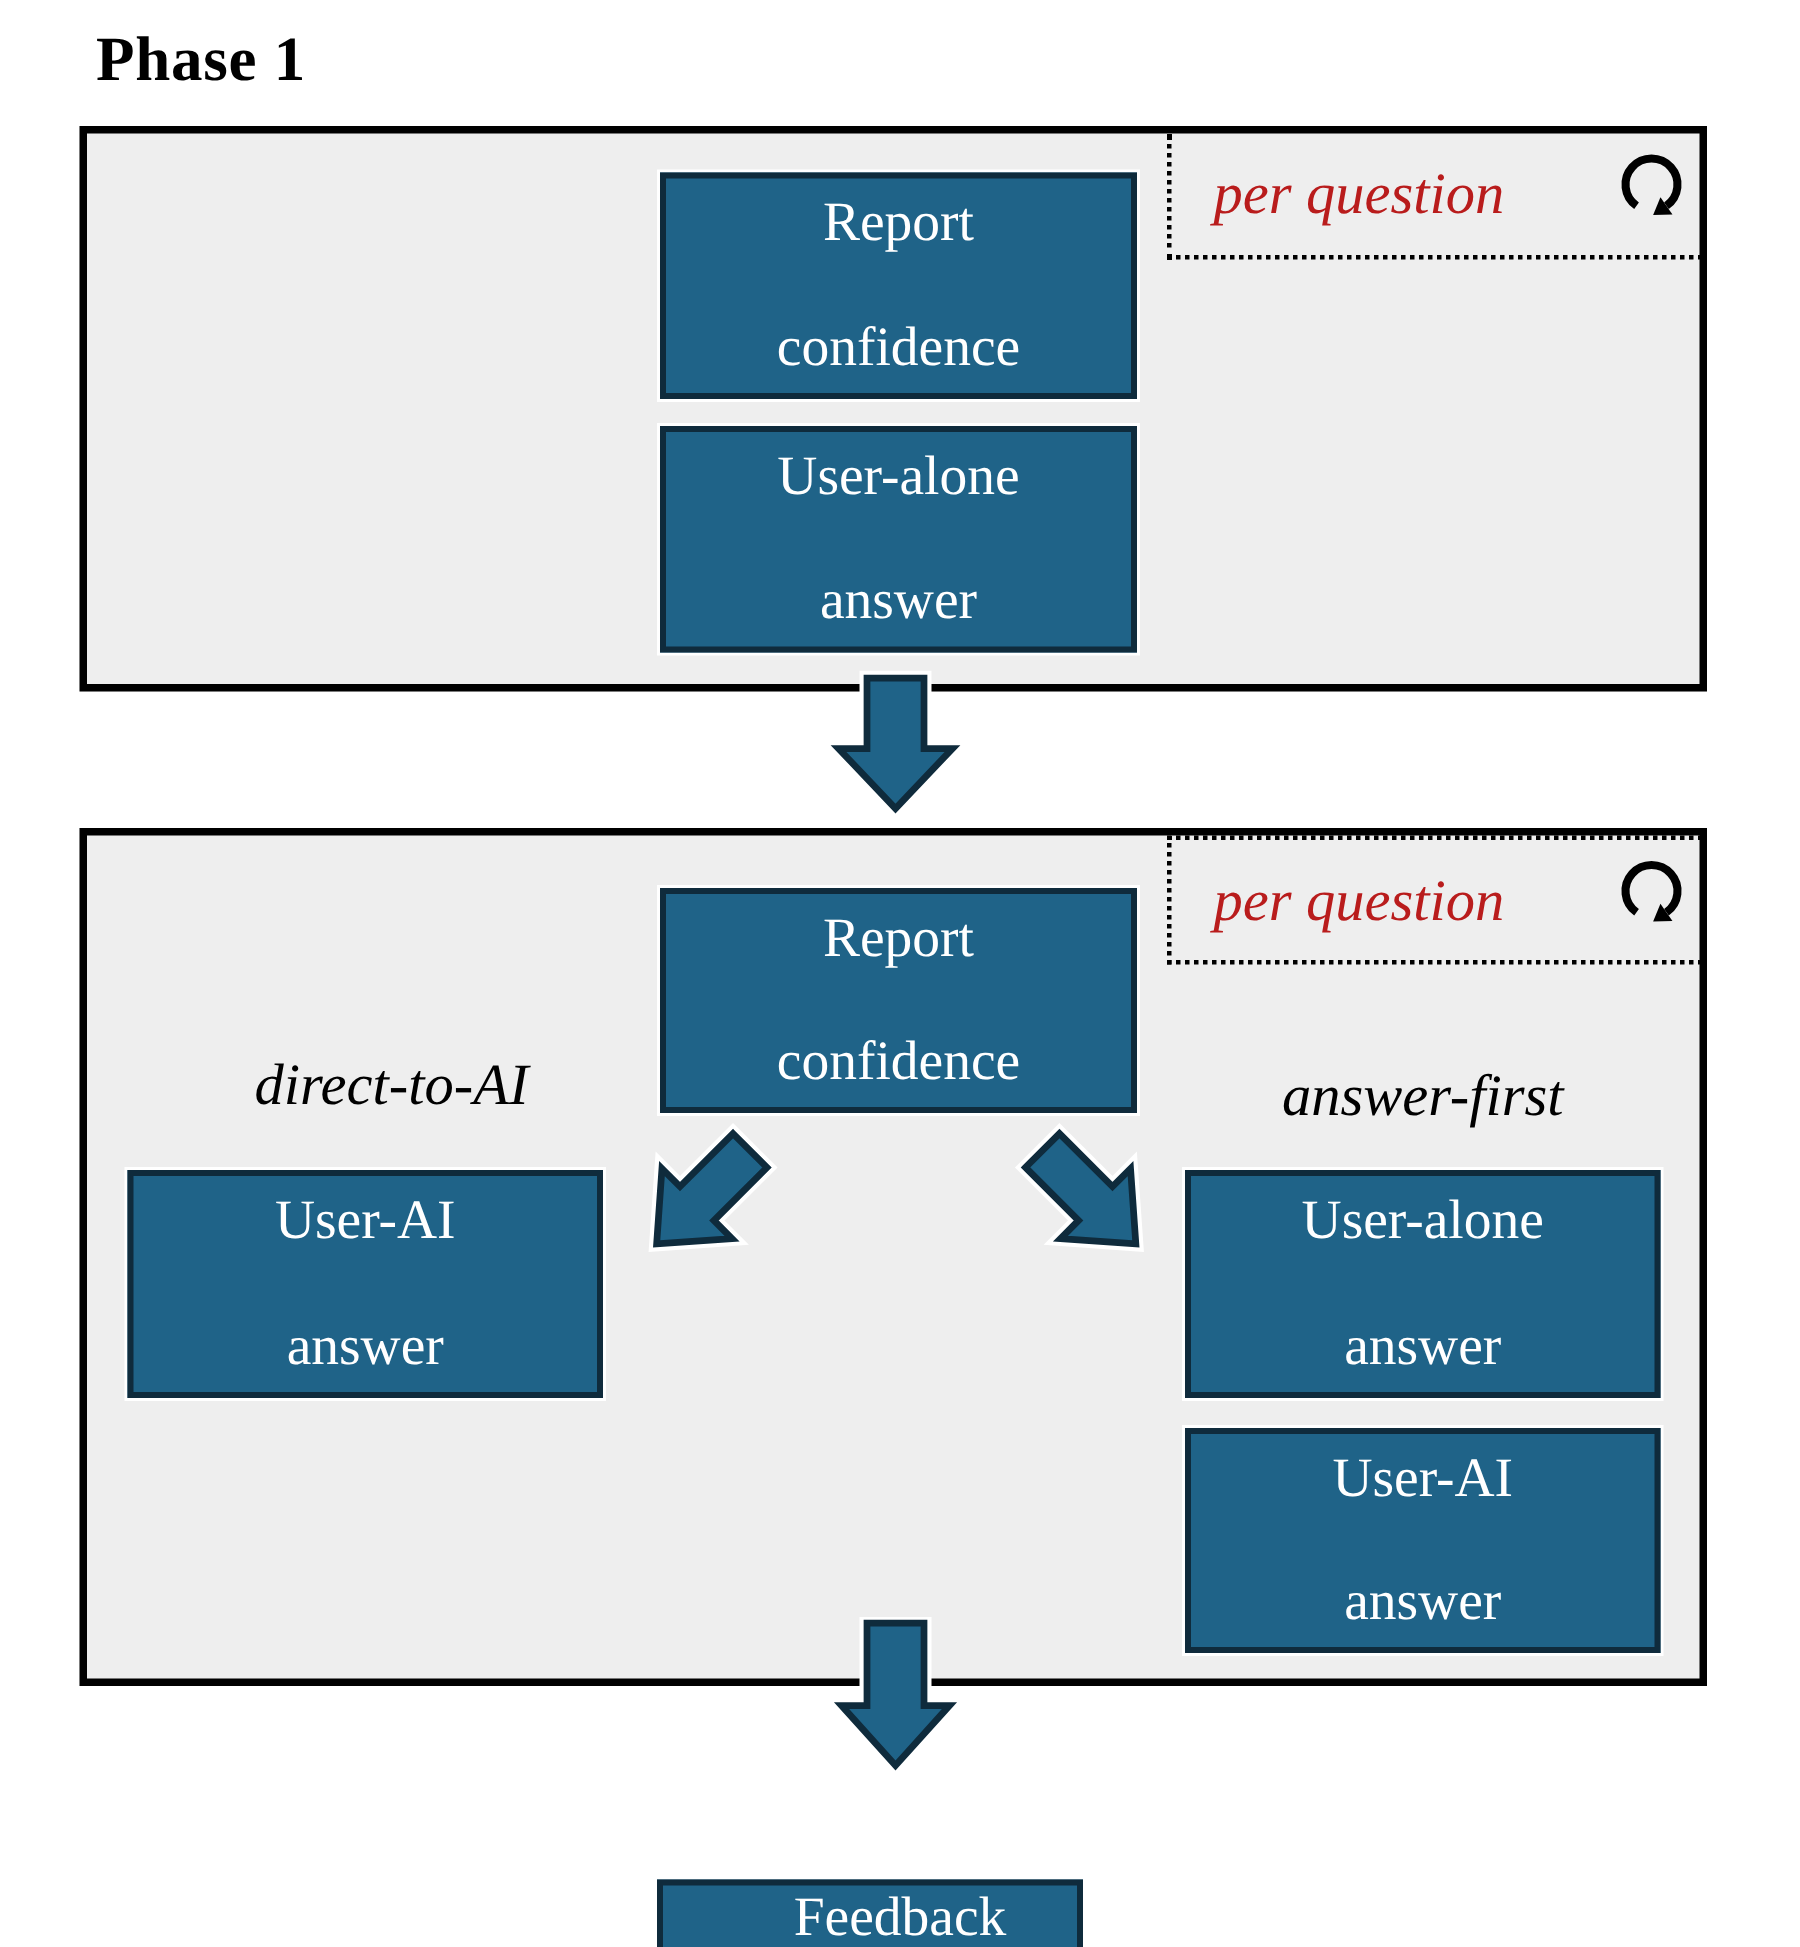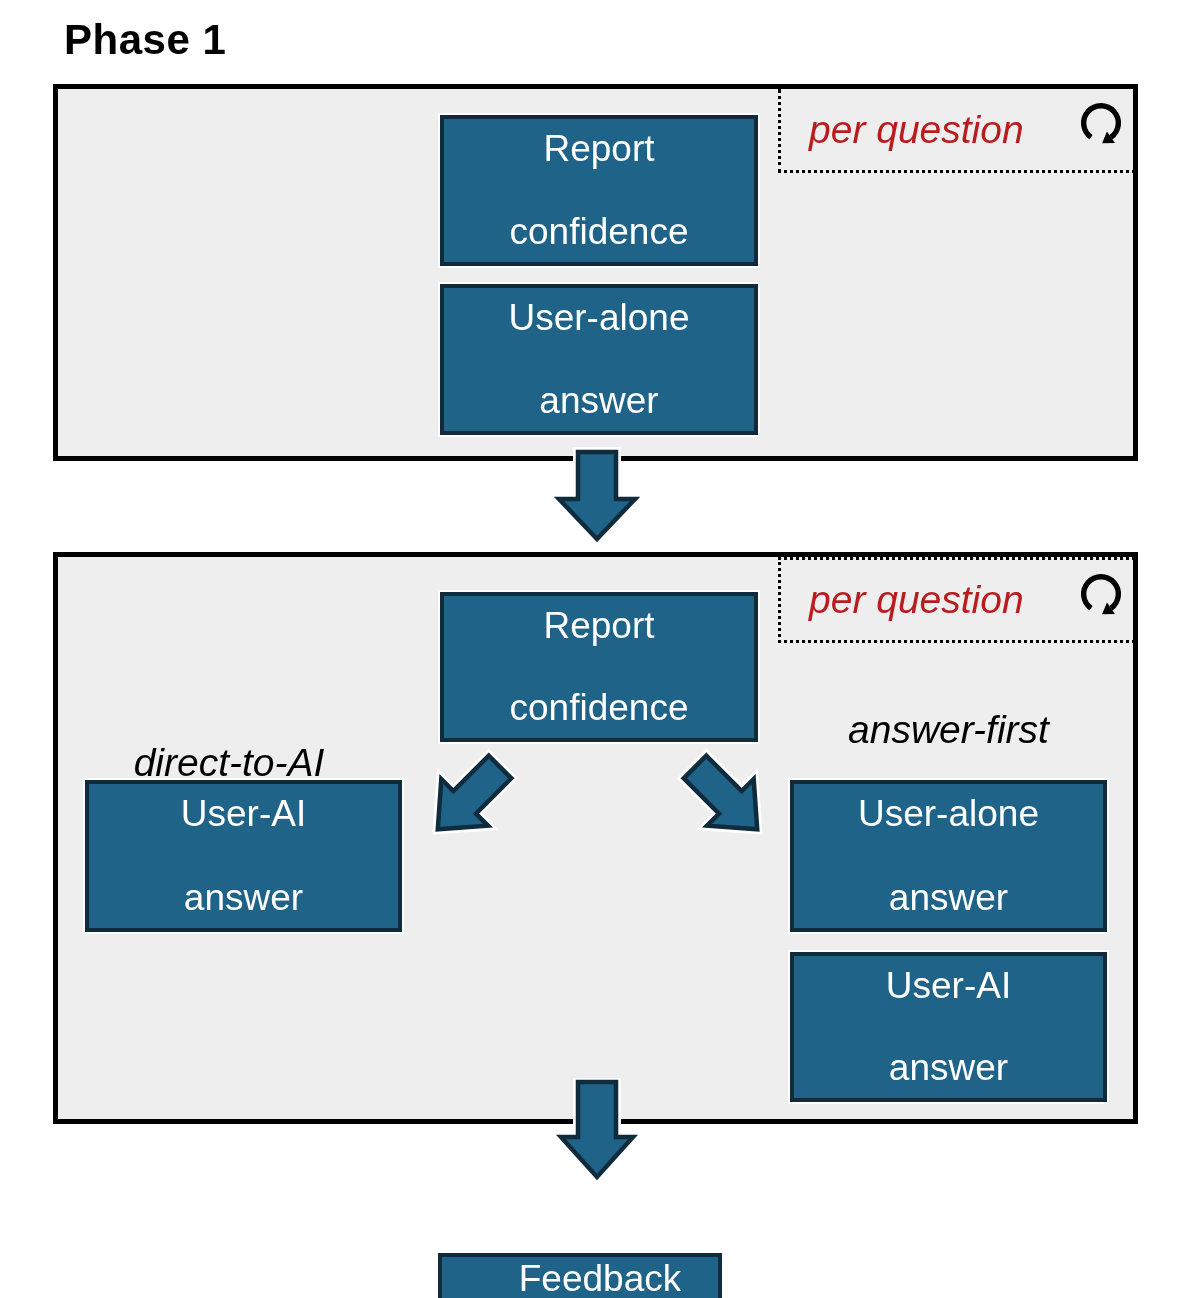--- a/index.html
+++ b/index.html
@@ -1,18 +1,18 @@
 <!DOCTYPE html>
 <html><head>
 <meta charset="utf-8">
 <style>
   html,body{margin:0;padding:0;background:#ffffff;}
   #page{
     position:relative;width:1200px;height:1298px;background:#ffffff;
-    font-family:Liberation Sans, sans-serif;overflow:hidden;
+    font-family:Liberation Serif, serif;overflow:hidden;
   }
   .phase-title{
     position:absolute;font-weight:700;font-size:42px;color:#000;letter-spacing:0.5px;
   }
   .panel{
     position:absolute;background:#eeeeee;border:5px solid #000;box-sizing:border-box;
   }
   .loopbox{
     position:absolute;box-sizing:border-box;display:flex;align-items:center;
     border-left:3px dotted #000;border-bottom:3px dotted #000;
@@ -78,21 +78,21 @@
       <path d="M 14.8 37.1 A 16 16 0 1 1 33.2 37.1" fill="none" stroke="#000" stroke-width="5"></path>
       <polygon points="25.0,42.8 36.9,42.4 29.5,31.8" fill="#000"></polygon>
     </svg>
   </div>
 
   <div class="bluebox" style="left:440px;top:592px;width:318px;height:150px;">
     <span>Report</span>
     <span>confidence</span>
   </div>
 
-  <div class="branch-label" style="left:69px;top:701px;width:320px;margin-top:40px;">direct-to-AI</div>
+  <div class="branch-label" style="left:101px;top:701px;width:320px;">direct-to-AI</div>
 
   <div class="branch-label" style="left:790px;top:708px;width:317px;">answer-first</div>
 
   <svg class="arrow-svg" style="left:400px;top:742px;" width="130" height="115" viewBox="0 0 130 115">
     <g transform="translate(100,25) rotate(45)">
       <polygon class="arrow-halo" points="-16,0 16,0 16,50 33,50 0,88 -33,50 -16,50"></polygon>
       <polygon class="arrow-body" points="-16,0 16,0 16,50 33,50 0,88 -33,50 -16,50"></polygon>
     </g>
   </svg>
 

